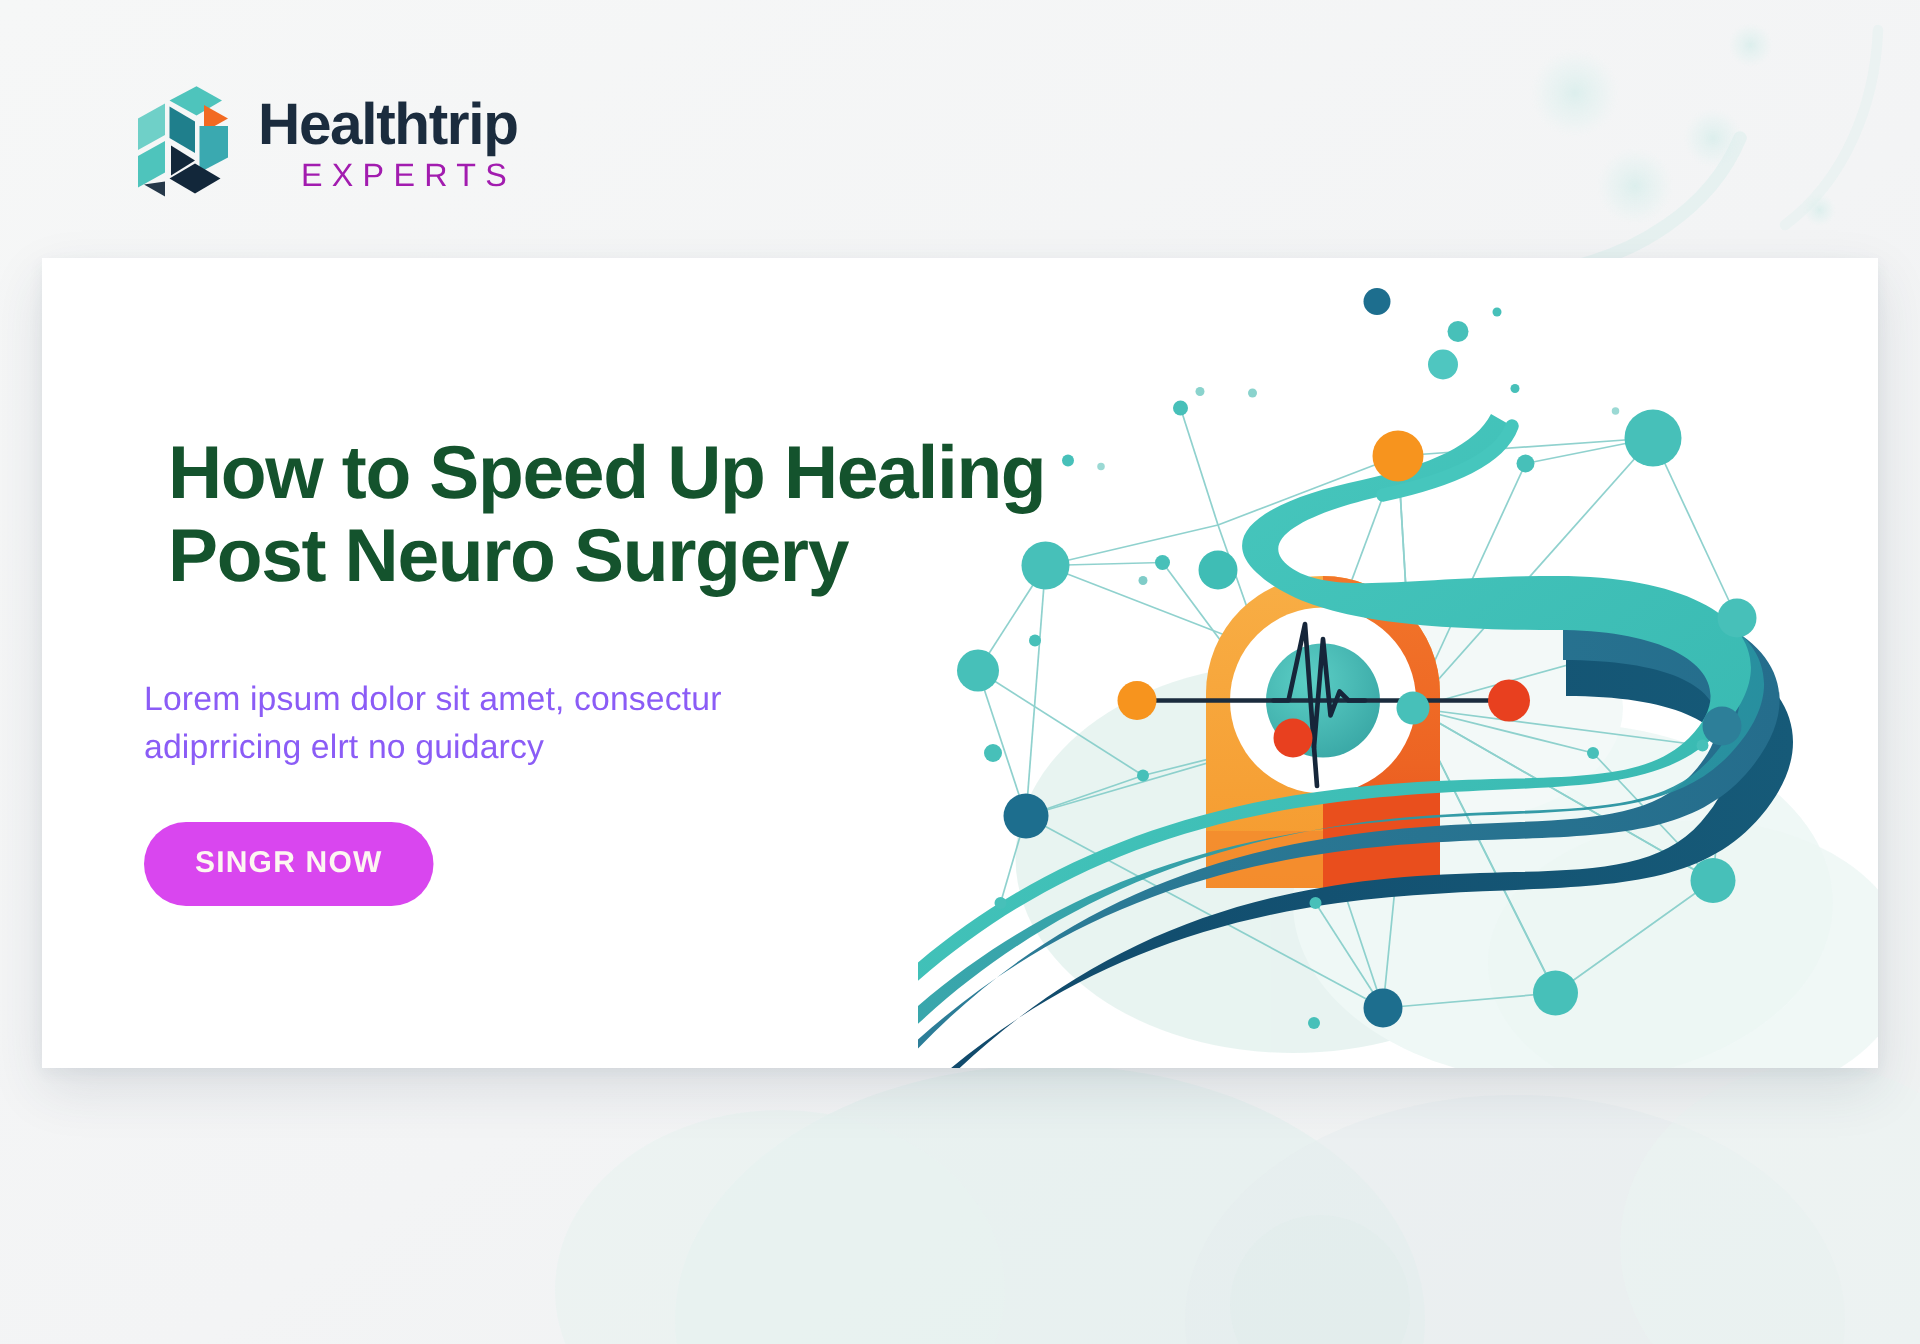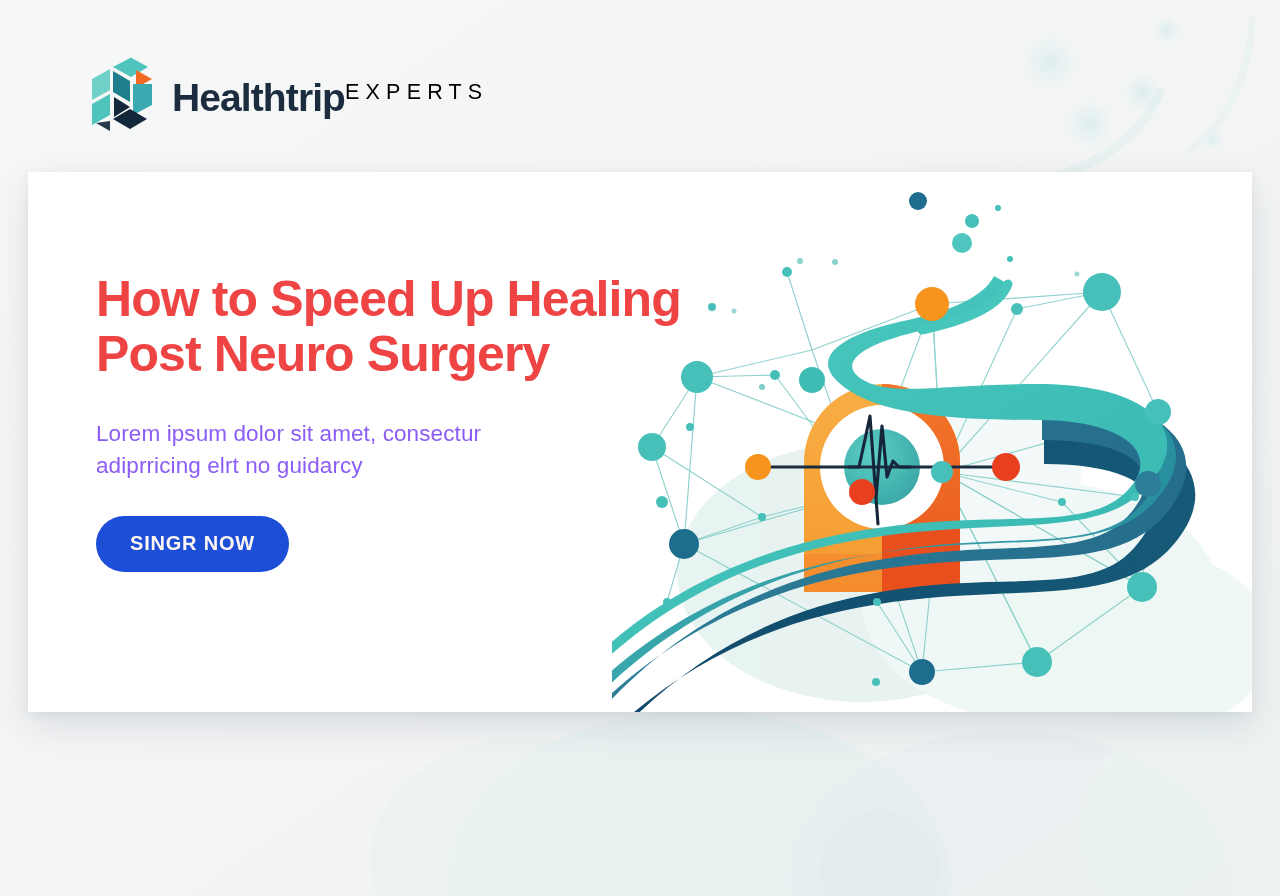--- a/index.html
+++ b/index.html
@@ -42,36 +42,36 @@
     gap: 12px;
   }
   #logo-mark {
     width: 74px;
     height: 80px;
     display: block;
     flex: none;
   }
   #brand-text {
     display: flex;
-    flex-direction: row;
+    flex-direction: column;
     align-items: stretch;
     padding-top: 2px;
   }
   #brand-name {
     font-size: 39px;
     font-weight: bold;
     letter-spacing: -0.9px;
     color: #1b2c3e;
     line-height: 0.98;
     white-space: nowrap;
   }
   #brand-sub {
     font-size: 21.5px;
     letter-spacing: 6.2px;
-    color: #000000;
+    color: #a21caf;
     line-height: 1.25;
     text-align: right;
     padding-right: 1px;
     white-space: nowrap;
   }
 
   
   #card {
     position: absolute;
     left: 28px;
@@ -85,43 +85,43 @@
   }
 
   
   #copy {
     position: absolute;
     left: 68px;
     top: 100px;
     width: 640px;
   }
   #headline {
-    margin: 0;
+    margin: 16px;
     font-size: 50px;
     font-weight: bold;
     line-height: 1.1;
     letter-spacing: -0.9px;
-    color: #ef4444;
+    color: #14532d;
     white-space: pre-line;
   }
   #subcopy {
     margin: 0;
     padding-top: 36px;
     font-size: 22.5px;
     line-height: 1.42;
     letter-spacing: 0.1px;
     color: #8b5cf6;
     white-space: pre-line;
     font-weight: normal;
   }
   #cta {
     margin-top: 34px;
     display: inline-block;
     border: none;
-    background: #1d4ed8;
+    background: #d946ef;
     color: #fdf6f1;
     font-family: "Liberation Sans", sans-serif;
     font-size: 20px;
     font-weight: bold;
     letter-spacing: 0.8px;
     padding: 16px 34px 17px 34px;
     border-radius: 30px;
     cursor: pointer;
   }
 

